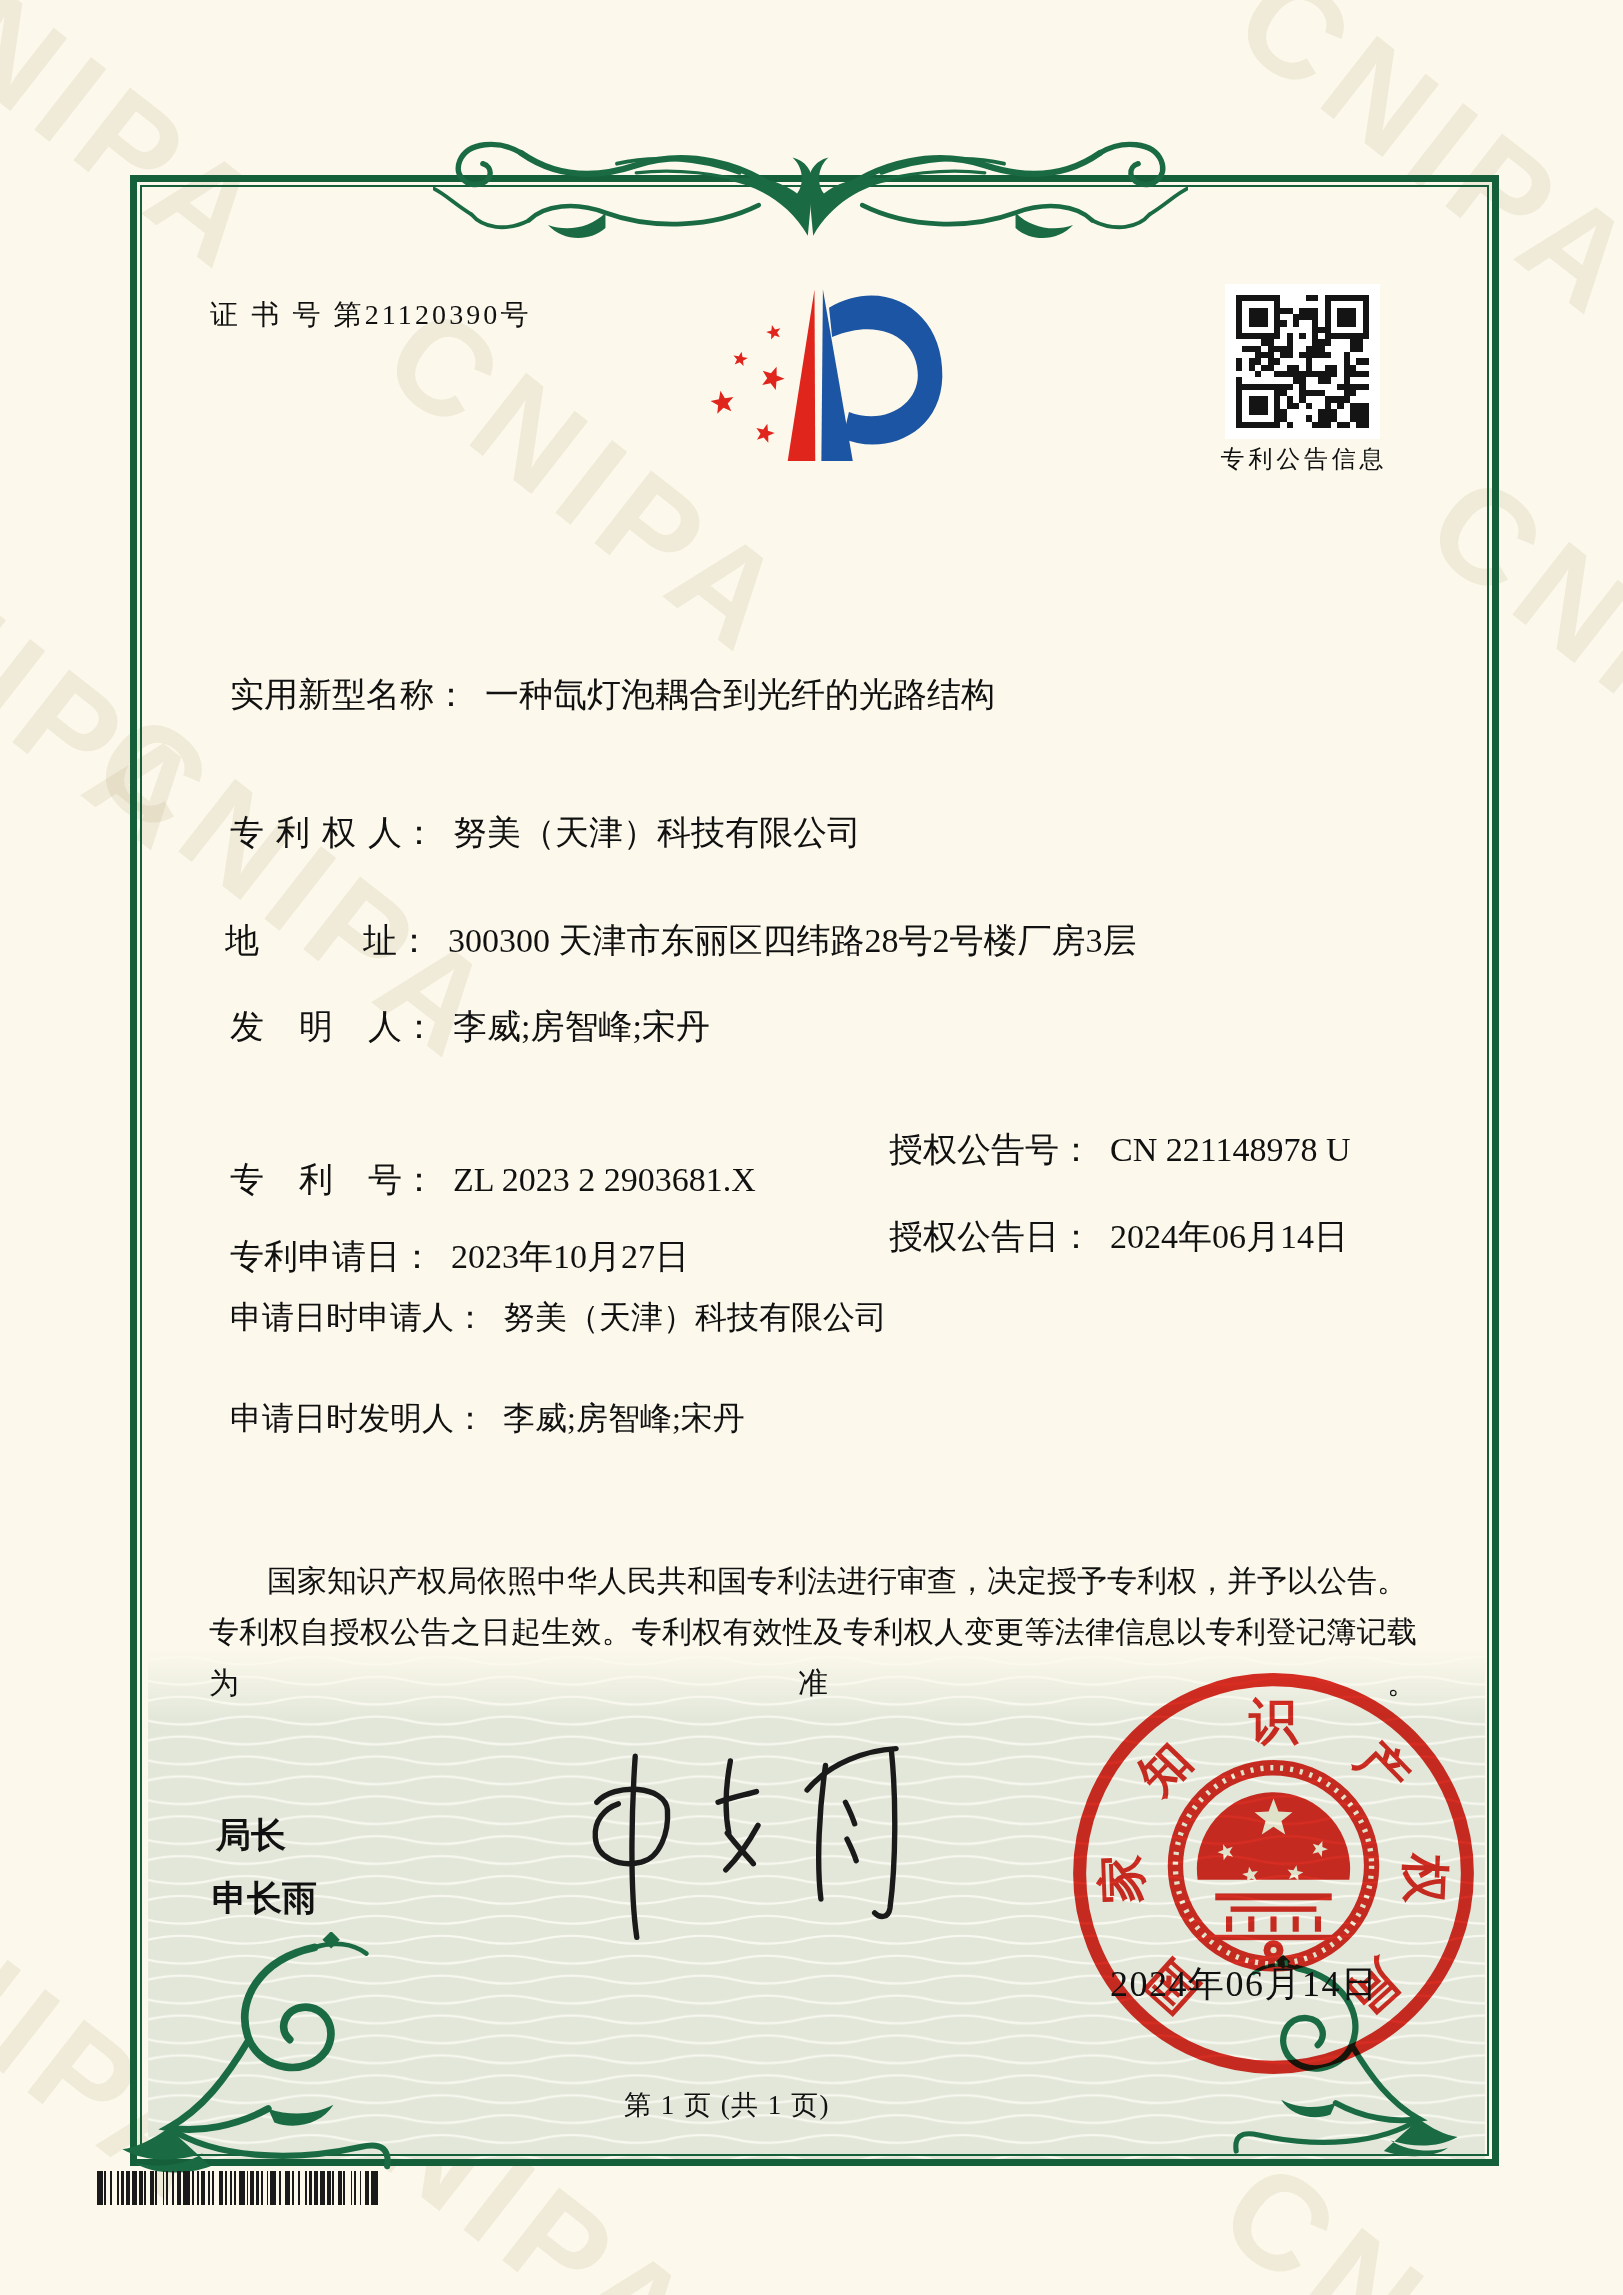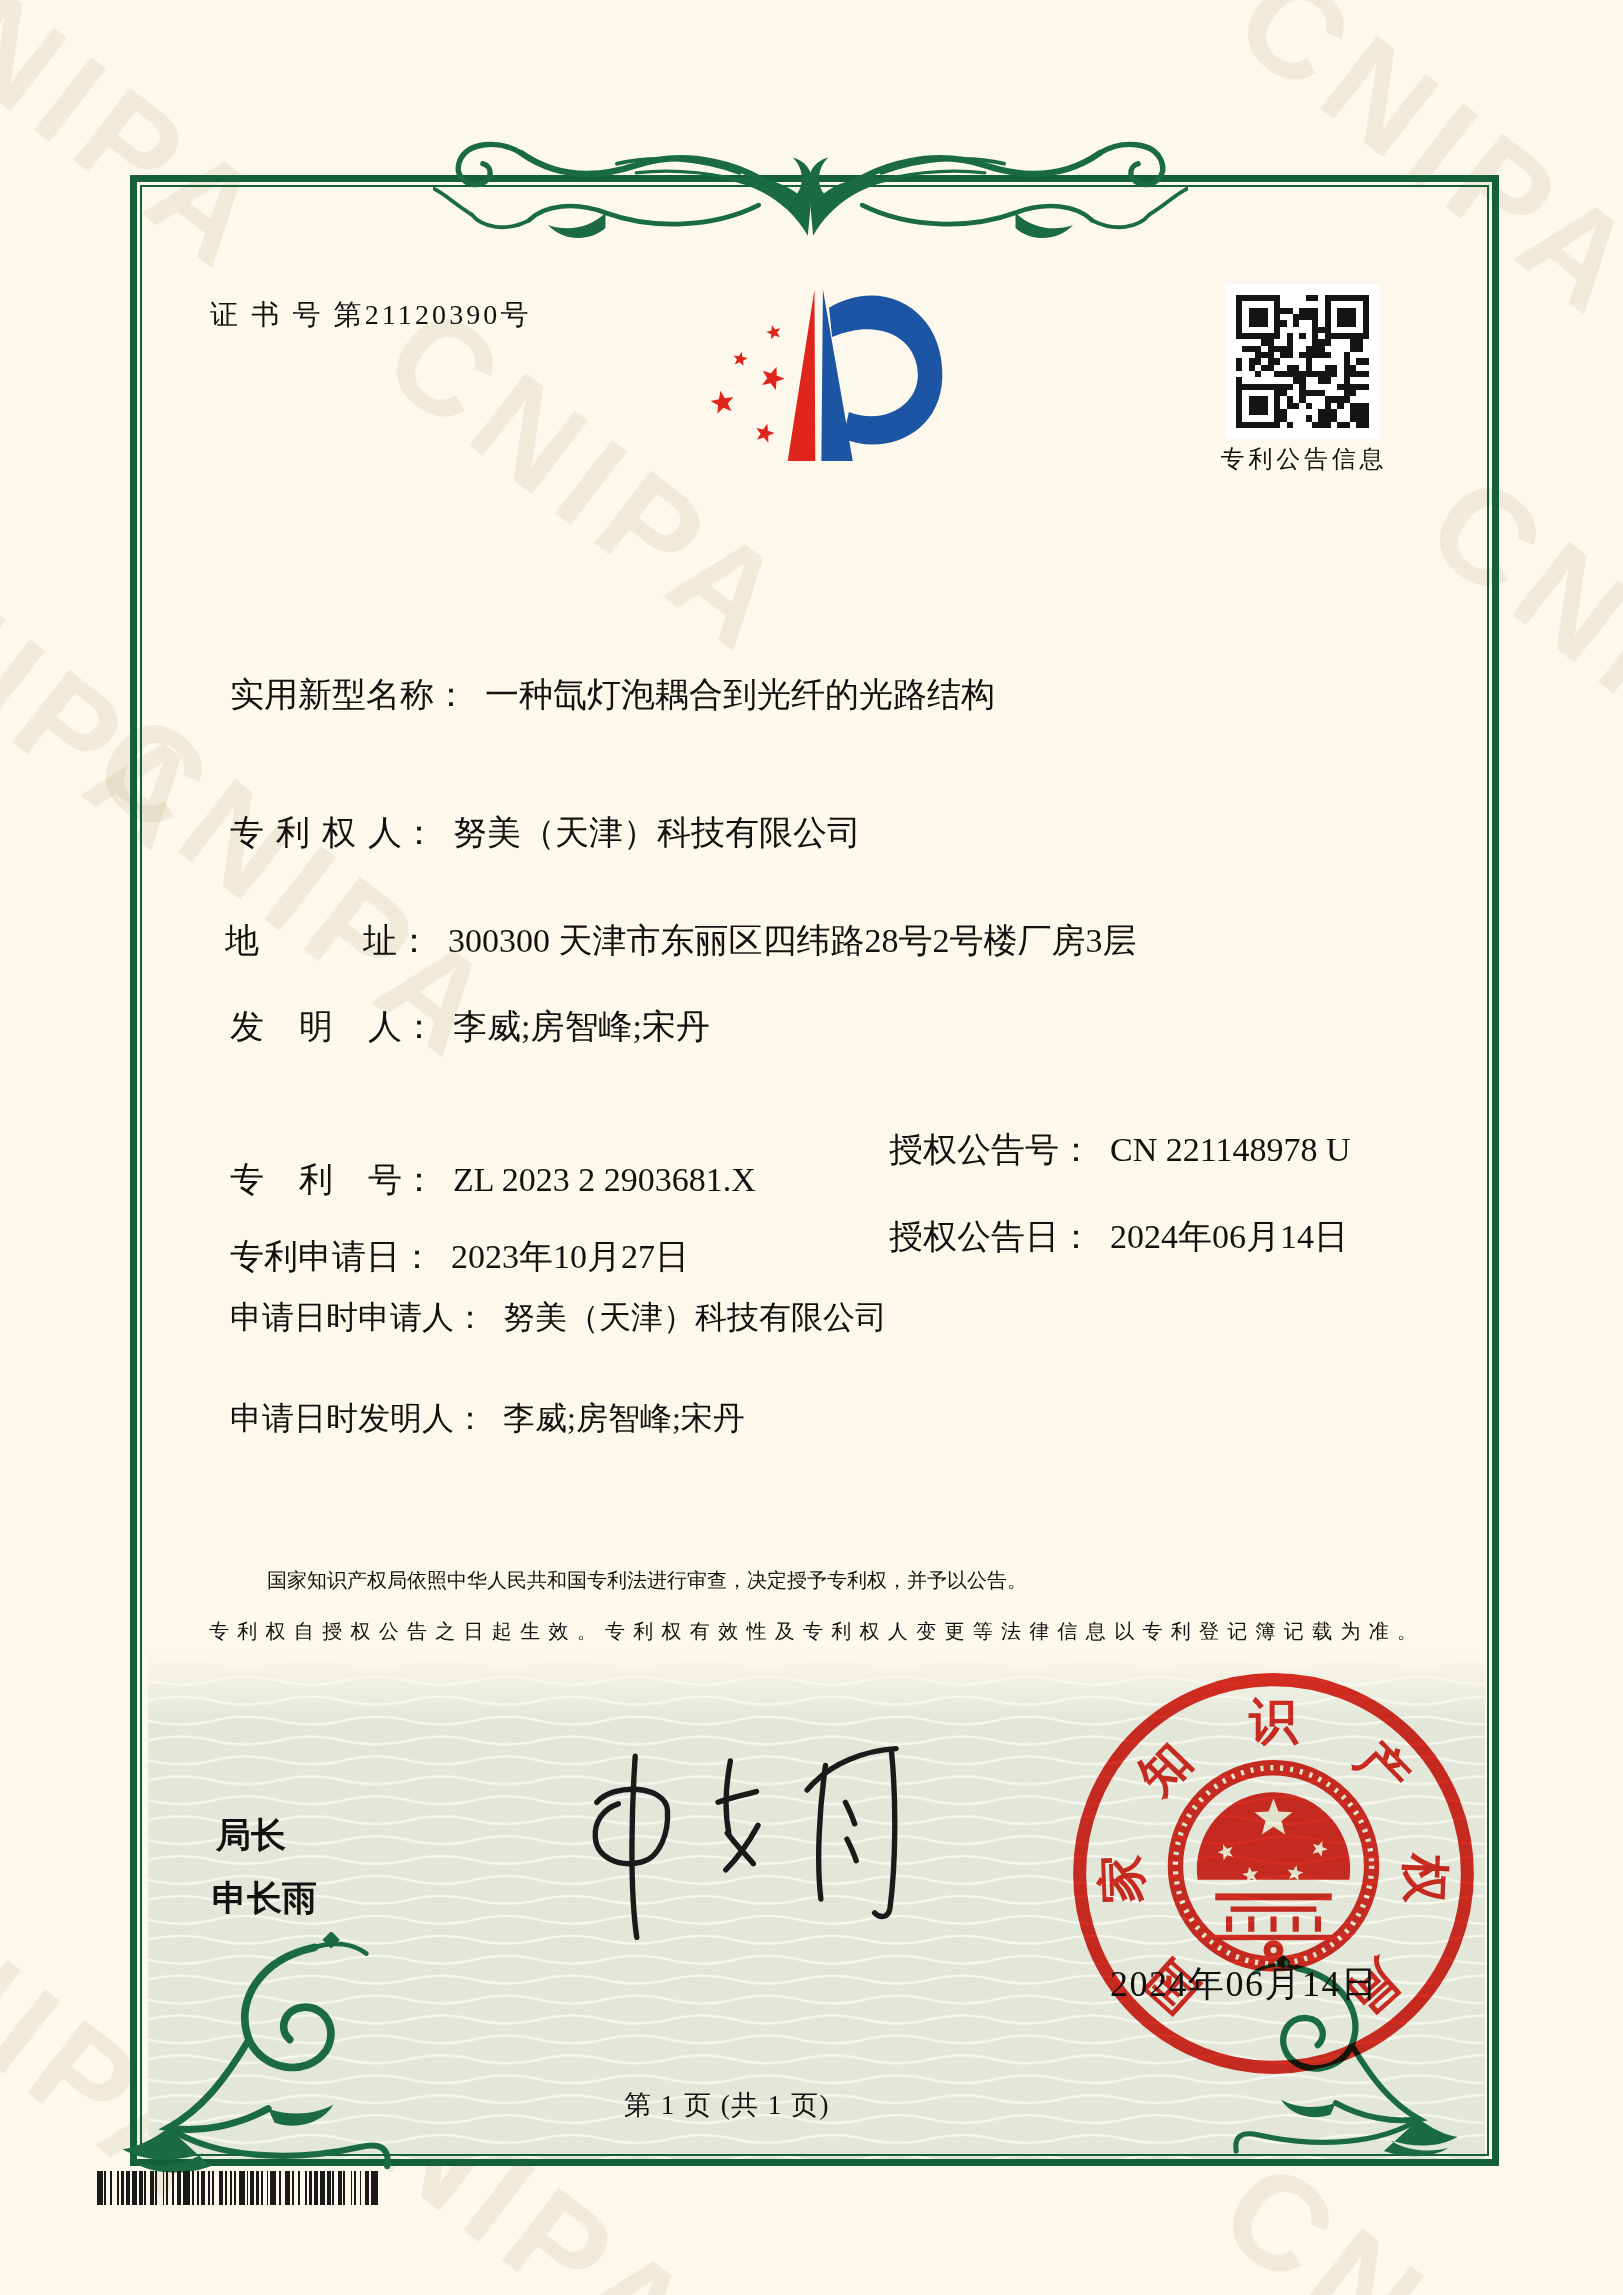--- a/index.html
+++ b/index.html
@@ -27,21 +27,21 @@
   #title{position:absolute;left:130px;top:486px;width:1369px;text-align:center;
          font-size:77px;font-weight:700;letter-spacing:13px;z-index:4;}
   
   .row{position:absolute;font-size:34px;white-space:nowrap;z-index:4;}
   .lbl{display:inline-block;vertical-align:top;}
   .just{width:172px;text-align:justify;text-align-last:justify;}
   .colon{display:inline-block;}
   .val{display:inline-block;margin-left:17px;}
   .small{font-size:32px;}
   
-  #statement{position:absolute;left:209px;top:1555px;width:1208px;font-size:20px;
+  #statement{position:absolute;left:209px;top:1555px;width:1208px;font-size:30px;
              line-height:51px;z-index:4;}
   #statement p{margin:0;text-align:justify;}
   #statement .st1{text-indent:58px;}
   #statement .st2{text-align-last:justify;}
   
   .signer{position:absolute;font-family:"Liberation Sans","DejaVu Sans",sans-serif;
           font-weight:700;font-size:35px;z-index:5;}
   #signature{position:absolute;left:537px;top:1724px;z-index:5;}
   
   #seal{position:absolute;left:1062px;top:1662px;z-index:5;mix-blend-mode:multiply;opacity:.95;}

